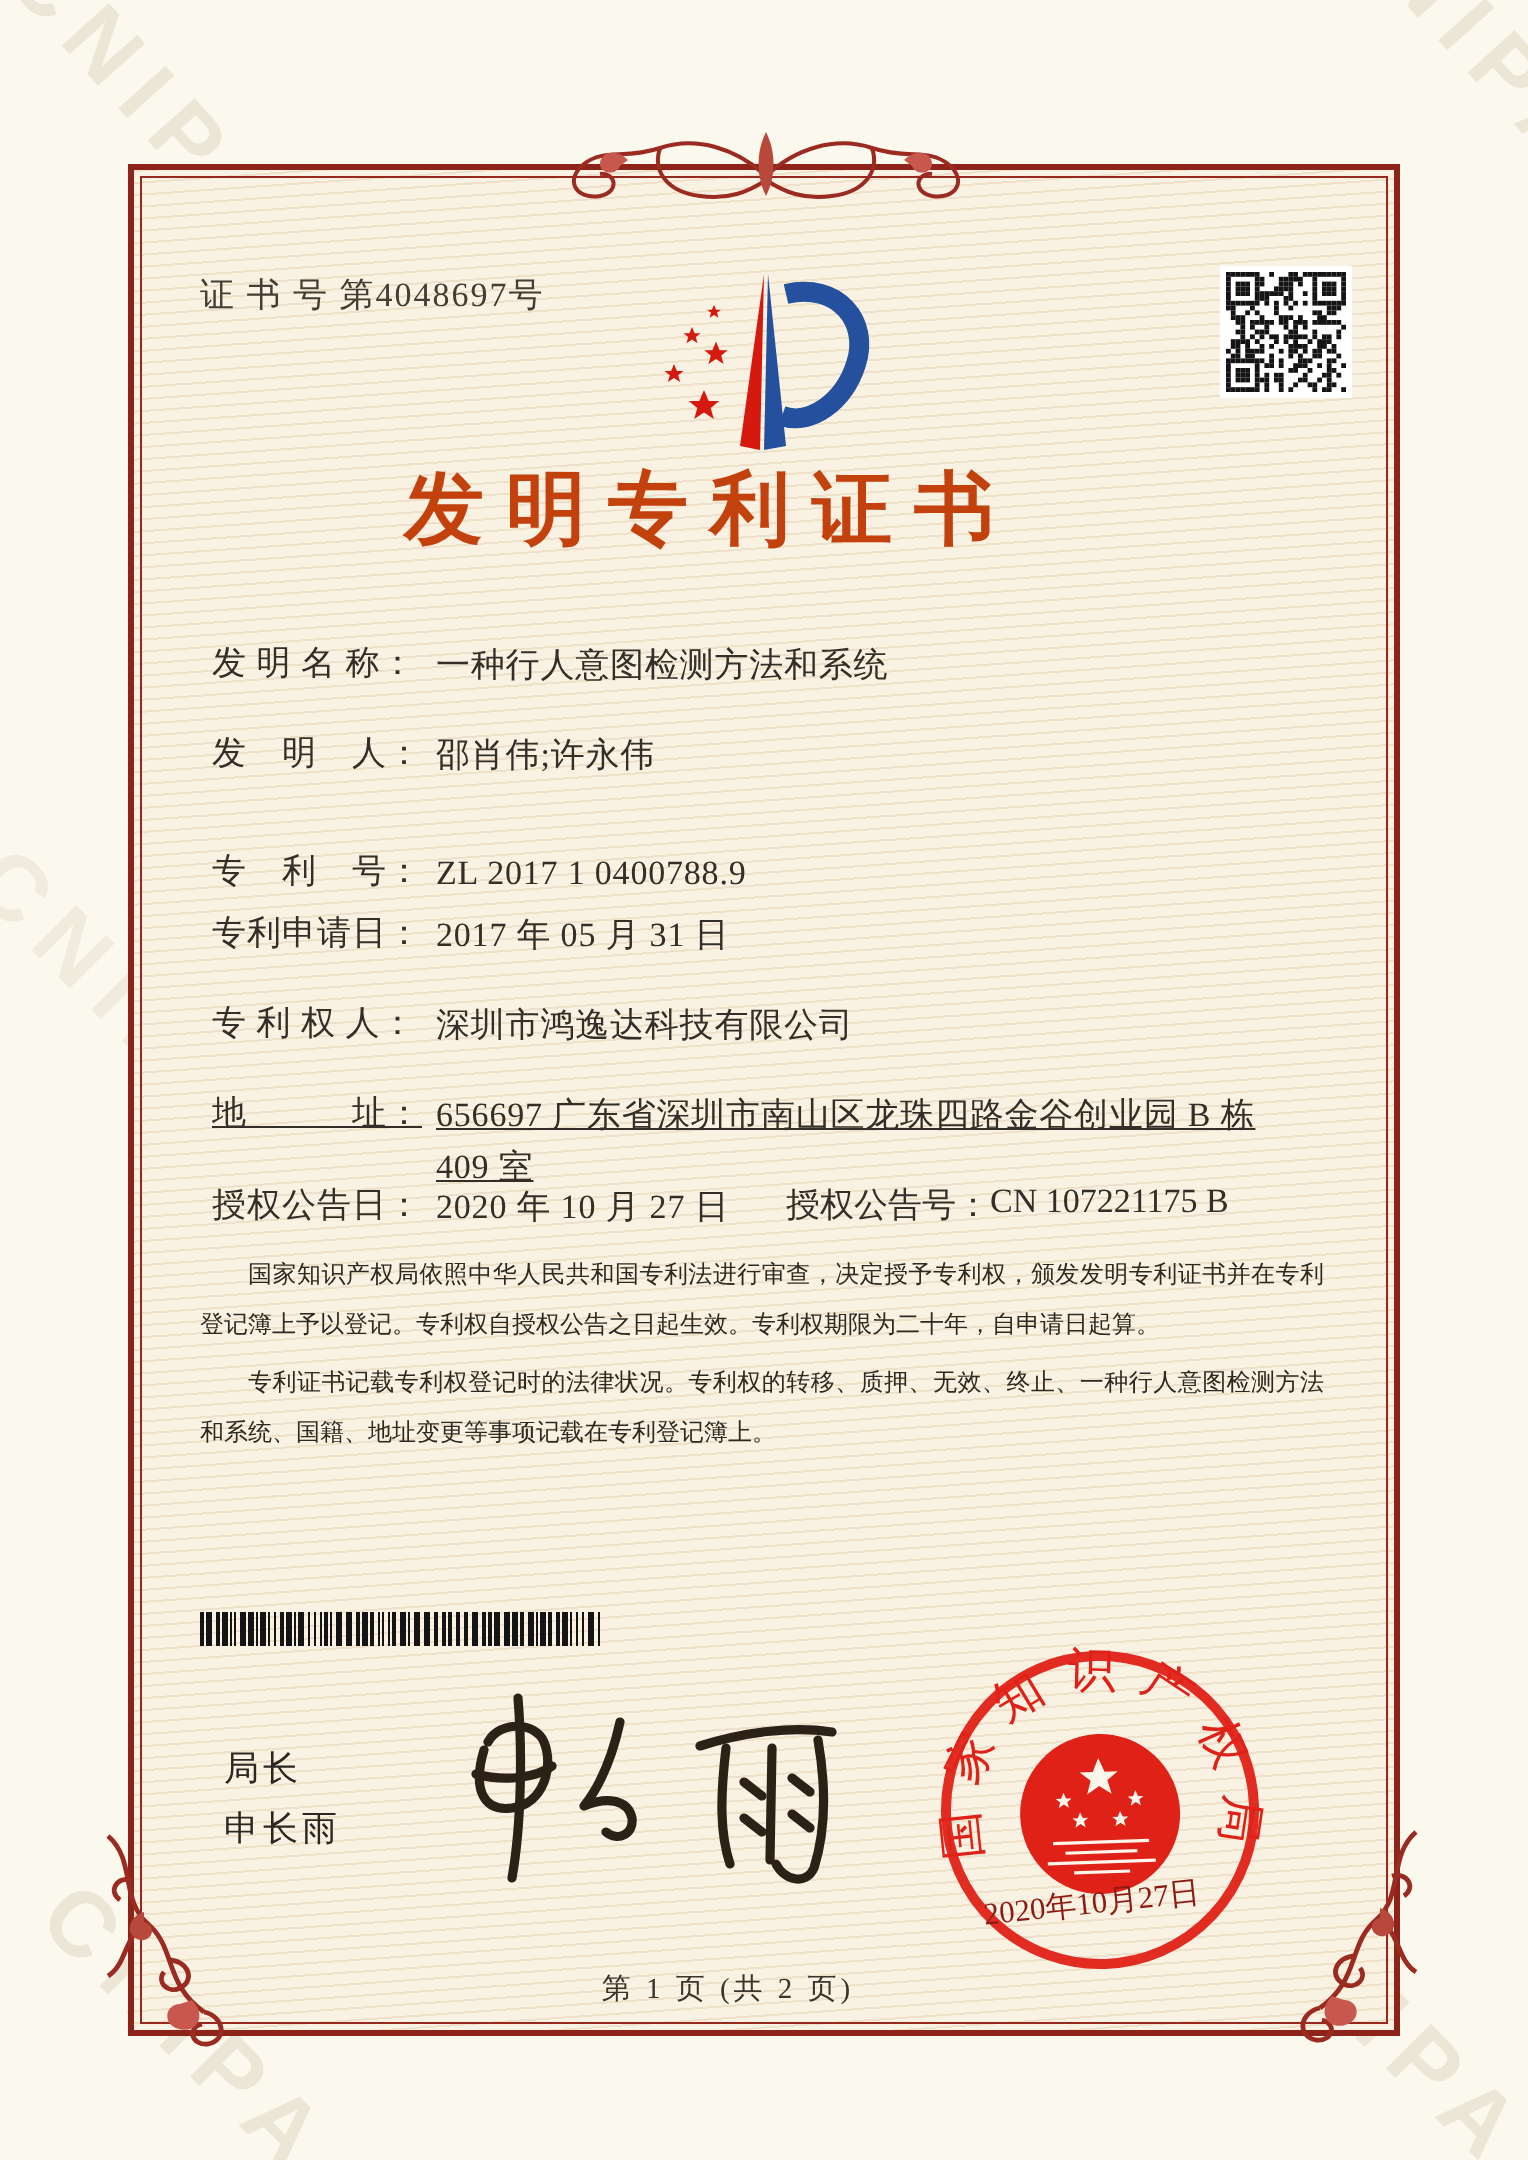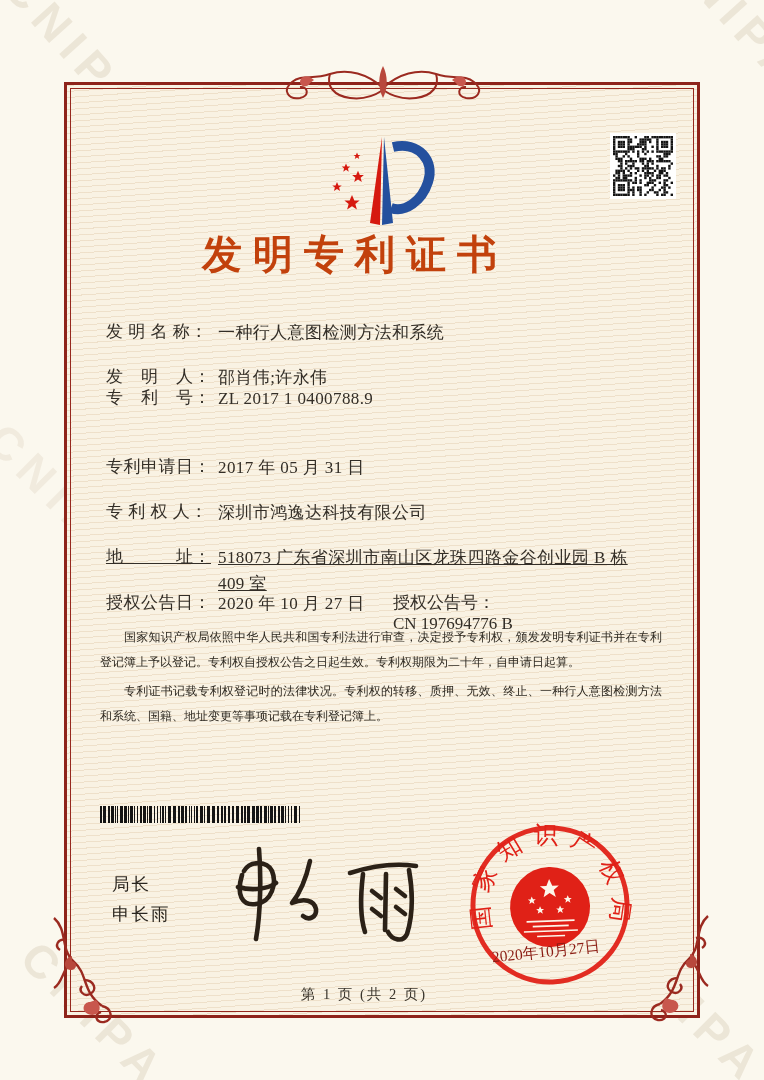--- a/index.html
+++ b/index.html
@@ -102,20 +102,21 @@
       <path d="M64,2 C50,14 58,34 44,46 C30,58 36,76 16,90"></path>
       <path d="M44,46 C56,50 54,66 64,72"></path>
       <path d="M16,90 c-10,2 -12,14 -2,16 c8,1 11,-8 3,-10"></path>
       <path d="M34,64 c-10,0 -14,10 -6,14 c6,3 12,-3 8,-8"></path>
       <path d="M52,24 c8,-2 12,6 6,10"></path>
     </g>
     <path d="M22,84 c-8,8 -2,18 8,14 c7,-3 5,-12 -2,-12" fill="#c8574d"></path>
     <path d="M46,40 c8,2 10,12 2,14 c-6,1 -9,-7 -2,-9" fill="#b8483c"></path>
   </svg>
 
+  <div class="certno">证 书 号 第4048697号</div>
 
   <svg class="logo" width="115" height="110" viewBox="0 0 115 110">
     <path d="M57,12 L55,100 L45,98 Z" fill="#d6190f"></path>
     <path d="M59,12 L68,98 L57,100 Z" fill="#24509e"></path>
     <path d="M68,22 C94,16 110,36 103,57 C97,76 80,88 66,83" stroke="#24509e" stroke-width="10" fill="none"></path>
     <g fill="#d6190f">
       <path transform="translate(32,31) scale(0.36)" d="M0,-10 2.94,-3.09 9.51,-3.09 4.19,1.18 6.12,8.09 0,4 -6.12,8.09 -4.19,1.18 -9.51,-3.09 -2.94,-3.09Z"></path>
       <path transform="translate(21,43) scale(0.45)" d="M0,-10 2.94,-3.09 9.51,-3.09 4.19,1.18 6.12,8.09 0,4 -6.12,8.09 -4.19,1.18 -9.51,-3.09 -2.94,-3.09Z"></path>
       <path transform="translate(33,52) scale(0.62)" d="M0,-10 2.94,-3.09 9.51,-3.09 4.19,1.18 6.12,8.09 0,4 -6.12,8.09 -4.19,1.18 -9.51,-3.09 -2.94,-3.09Z"></path>
       <path transform="translate(12,62) scale(0.5)" d="M0,-10 2.94,-3.09 9.51,-3.09 4.19,1.18 6.12,8.09 0,4 -6.12,8.09 -4.19,1.18 -9.51,-3.09 -2.94,-3.09Z"></path>
@@ -440,43 +441,43 @@
   <div class="title">发明专利证书</div>
 
   <div class="row" style="top:320px;">
     <span class="lab">发 明 名 称：</span>
     <span class="val">一种行人意图检测方法和系统</span>
   </div>
   <div class="row" style="top:365px;">
     <span class="lab">发　明　人：</span>
     <span class="val">邵肖伟;许永伟</span>
   </div>
-  <div class="row" style="top:386px;">
+  <div class="row" style="top:424px;">
     <span class="lab">专　利　号：</span>
     <span class="val">ZL 2017 1 0400788.9</span>
   </div>
   <div class="row" style="top:455px;justify-content:flex-end;">
     <span class="lab">专利申请日：</span>
     <span class="val">2017 年 05 月 31 日</span>
   </div>
   <div class="row" style="top:500px;">
     <span class="lab">专 利 权 人：</span>
     <span class="val">深圳市鸿逸达科技有限公司</span>
   </div>
   <div class="row" style="top:545px;text-decoration:underline;">
     <span class="lab">地　　　址：</span>
-    <span class="val addr">518073 广东省深圳市南山区龙珠四路金谷创业园 B 栋 409 室</span>
+    <span class="val addr">656697 广东省深圳市南山区龙珠四路金谷创业园 B 栋 409 室</span>
   </div>
   <div class="row" style="top:591px;">
     <span class="lab">授权公告日：</span>
     <span class="val">2020 年 10 月 27 日</span>
   </div>
-  <div class="grant2" style="top:591px;flex-direction:column;">
+  <div class="grant2" style="top:591px;">
     <span class="lab">授权公告号：</span>
-    <span class="val">CN 197694776 B</span>
+    <span class="val">CN 107221175 B</span>
   </div>
 
   <div class="bodytext">
     <p>国家知识产权局依照中华人民共和国专利法进行审查，决定授予专利权，颁发发明专利证书并在专利登记簿上予以登记。专利权自授权公告之日起生效。专利权期限为二十年，自申请日起算。</p>
     <p>专利证书记载专利权登记时的法律状况。专利权的转移、质押、无效、终止、一种行人意图检测方法和系统、国籍、地址变更等事项记载在专利登记簿上。</p>
   </div>
 
   <svg class="barcode" width="205" height="17" viewBox="0 0 205 17">
     <g id="bc-bars" fill="#141414">
         <rect x="0" y="0" width="2" height="17"></rect>

